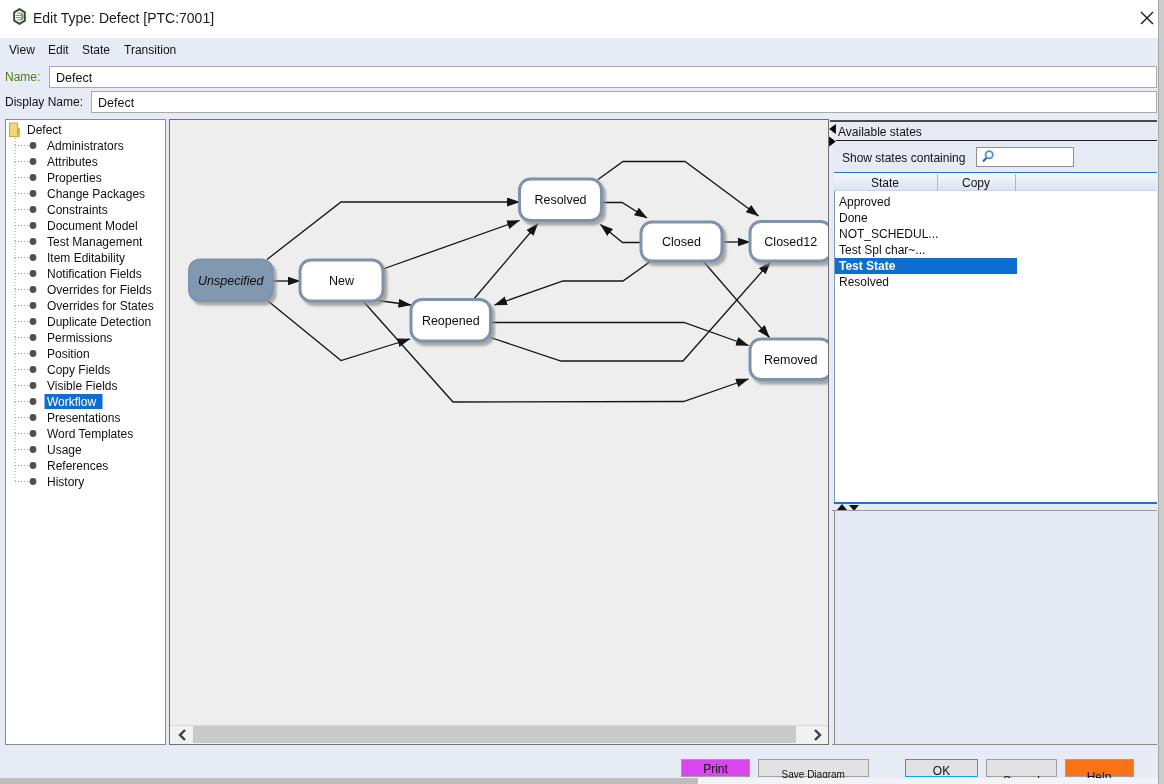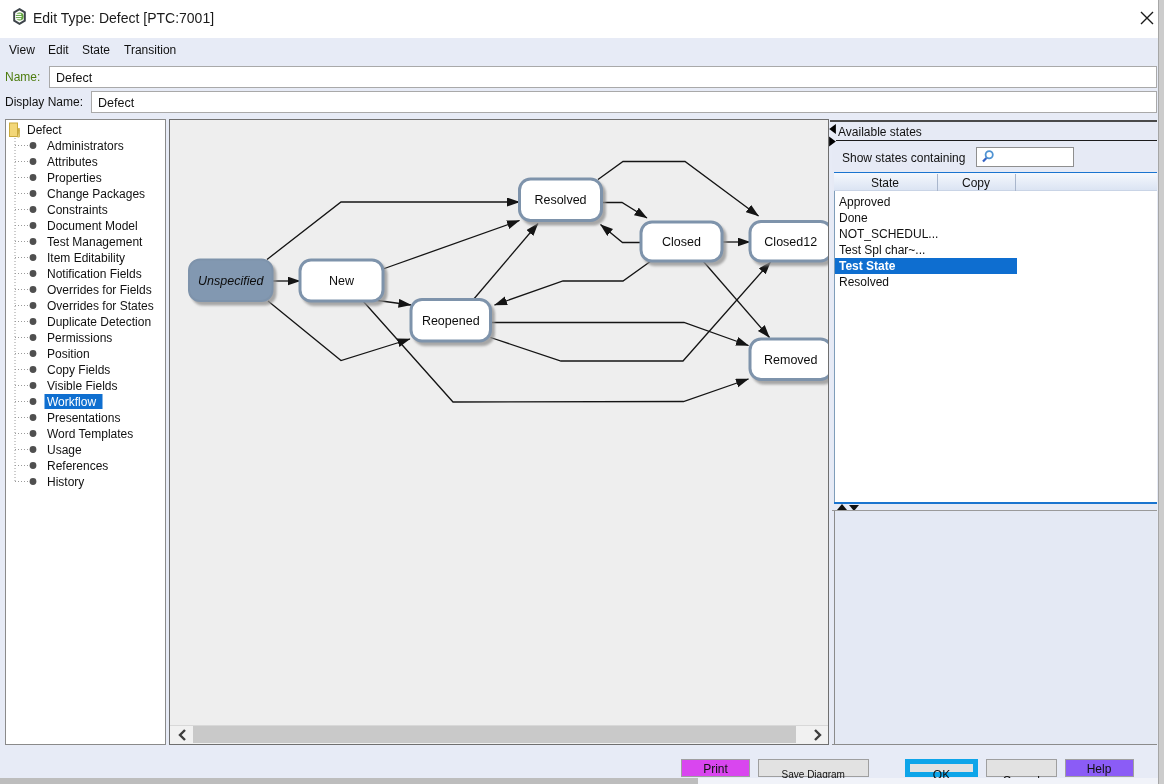--- a/index.html
+++ b/index.html
@@ -192,18 +192,18 @@
 <svg class="abs" style="left:837px;top:504px;" width="24" height="7" viewBox="0 0 24 7">
     <path d="M0,6 L5,0 L10,6 Z" fill="#111"></path>
     <path d="M12,1 L22,1 L17,7 Z" fill="#111"></path>
   </svg>
 <div class="abs" style="left:832px;top:509.5px;width:325px;height:1.2px;background:#9a9a9a;"></div>
 <div class="abs" style="left:833.5px;top:510.5px;width:323.5px;height:234px;background:#e4e9f4;border-left:1px solid #8b8b8b;"></div>
 <div class="abs" style="left:832px;top:744px;width:325px;height:1px;background:#8b8b8b;"></div>
 
 <div class="abs" style="left:681px;top:759px;width:69px;height:18px;background:#d946ef;border:1px solid #9f9f9f;text-align:center;font-size:12px;color:#111;padding-top:1.5px;">Print</div>
 <div class="abs" style="left:757.5px;top:759px;width:111.5px;height:18px;background:#e2e2e2;border:1px solid #9f9f9f;text-align:center;font-size:10px;color:#111;padding-top:9px;">Save Diagram</div>
-<div class="abs" style="left:905px;top:759px;width:73px;height:18px;background:#e2e2e2;border:5px solid #0ea5e9;text-align:center;font-size:12px;color:#111;padding-top:4px;">OK</div>
+<div class="abs" style="left:905px;top:759px;width:73px;height:18px;background:#e2e2e2;border:1px solid #0ea5e9;text-align:center;font-size:12px;color:#111;padding-top:4px;">OK</div>
 <div class="abs" style="left:985.5px;top:759px;width:71.5px;height:18px;background:#e2e2e2;border:1px solid #9f9f9f;text-align:center;font-size:12px;color:#111;padding-top:14px;">Cancel</div>
-<div class="abs" style="left:1064.5px;top:759px;width:69px;height:18px;background:#8b5cf6;border:1px solid #9f9f9f;text-align:center;font-size:12px;color:#111;padding-top:2px;">Help</div>
+<div class="abs" style="left:1064.5px;top:759px;width:69px;height:18px;background:#f97316;border:1px solid #9f9f9f;text-align:center;font-size:12px;color:#111;padding-top:10px;">Help</div>
 <div class="abs" style="left:0;top:778px;width:698px;height:6px;background:#bdbdbd;"></div>
 <div class="abs" style="left:698px;top:778px;width:466px;height:6px;background:#f1f3f9;"></div>
 <div class="abs" style="left:1158px;top:0;width:6px;height:784px;background:#cccccc;border-left:1.5px solid #a6a6a6;"></div>
 
 </body></html>

